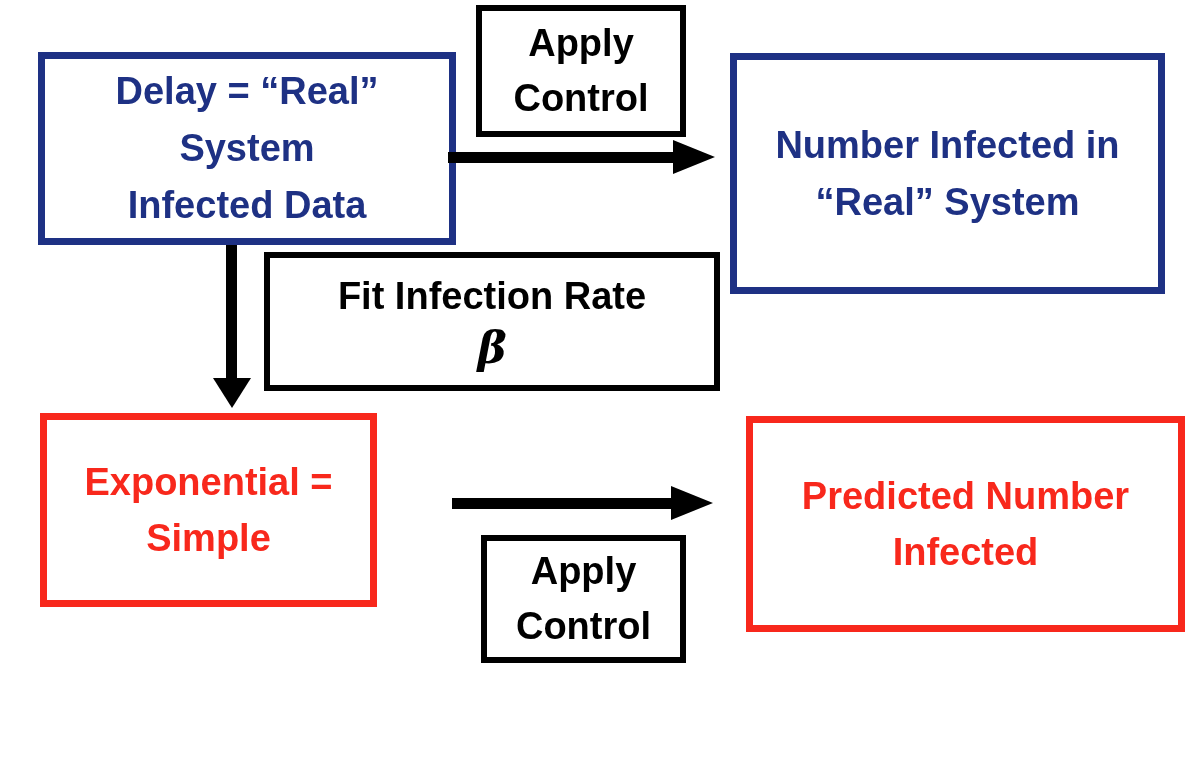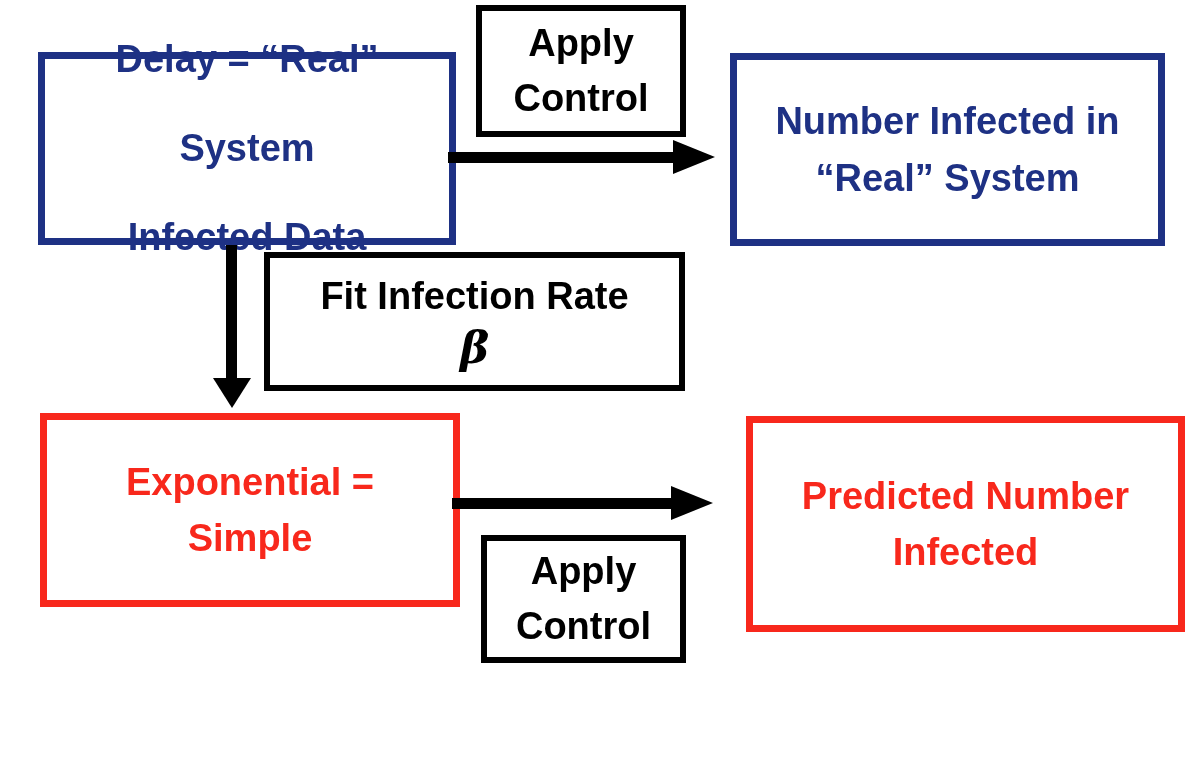--- a/index.html
+++ b/index.html
@@ -28,42 +28,42 @@
 
   .box .line { display: block; }
 
   
   .box-blue {
     border: 7px solid #1E3184;
     color: #1E3184;
     font-size: 38px;
     line-height: 57px;
   }
-  #box-real-system   { left: 30px;  top: 52px;  width: 418px; height: 193px; gap: 32px; }
-  #box-number-infected { left: 722px; top: 53px; width: 435px; height: 193px; }
+  #box-real-system   { left: 30px;  top: 52px;  width: 418px; height: 193px; }
+  #box-number-infected { left: 722px; top: 53px; width: 435px; height: 241px; }
 
   
   .box-red {
     border: 7px solid #F8281C;
     color: #F8281C;
     font-size: 38px;
     line-height: 56px;
   }
-  #box-exponential { left: 32px;  top: 413px; width: 420px; height: 194px; }
+  #box-exponential { left: 32px;  top: 413px; width: 337px; height: 194px; }
   #box-predicted   { left: 738px; top: 416px; width: 439px; height: 216px; }
 
   
   .box-black {
     border: 6px solid #000000;
     color: #000000;
     font-size: 38px;
     line-height: 55px;
   }
   #box-apply-control-top    { left: 468px; top: 5px;   width: 210px; height: 132px; }
-  #box-fit-rate             { left: 256px; top: 252px; width: 421px; height: 139px; line-height: 52px; }
+  #box-fit-rate             { left: 256px; top: 252px; width: 456px; height: 139px; line-height: 52px; }
   #box-apply-control-bottom { left: 473px; top: 535px; width: 205px; height: 128px; }
 
   .beta {
     font-family: "DejaVu Serif", "Liberation Serif", serif;
     font-style: italic;
     font-weight: 700;
     font-size: 44px;
   }
   .beta-inline { margin-left: 9px; font-size: 42px; }
 

